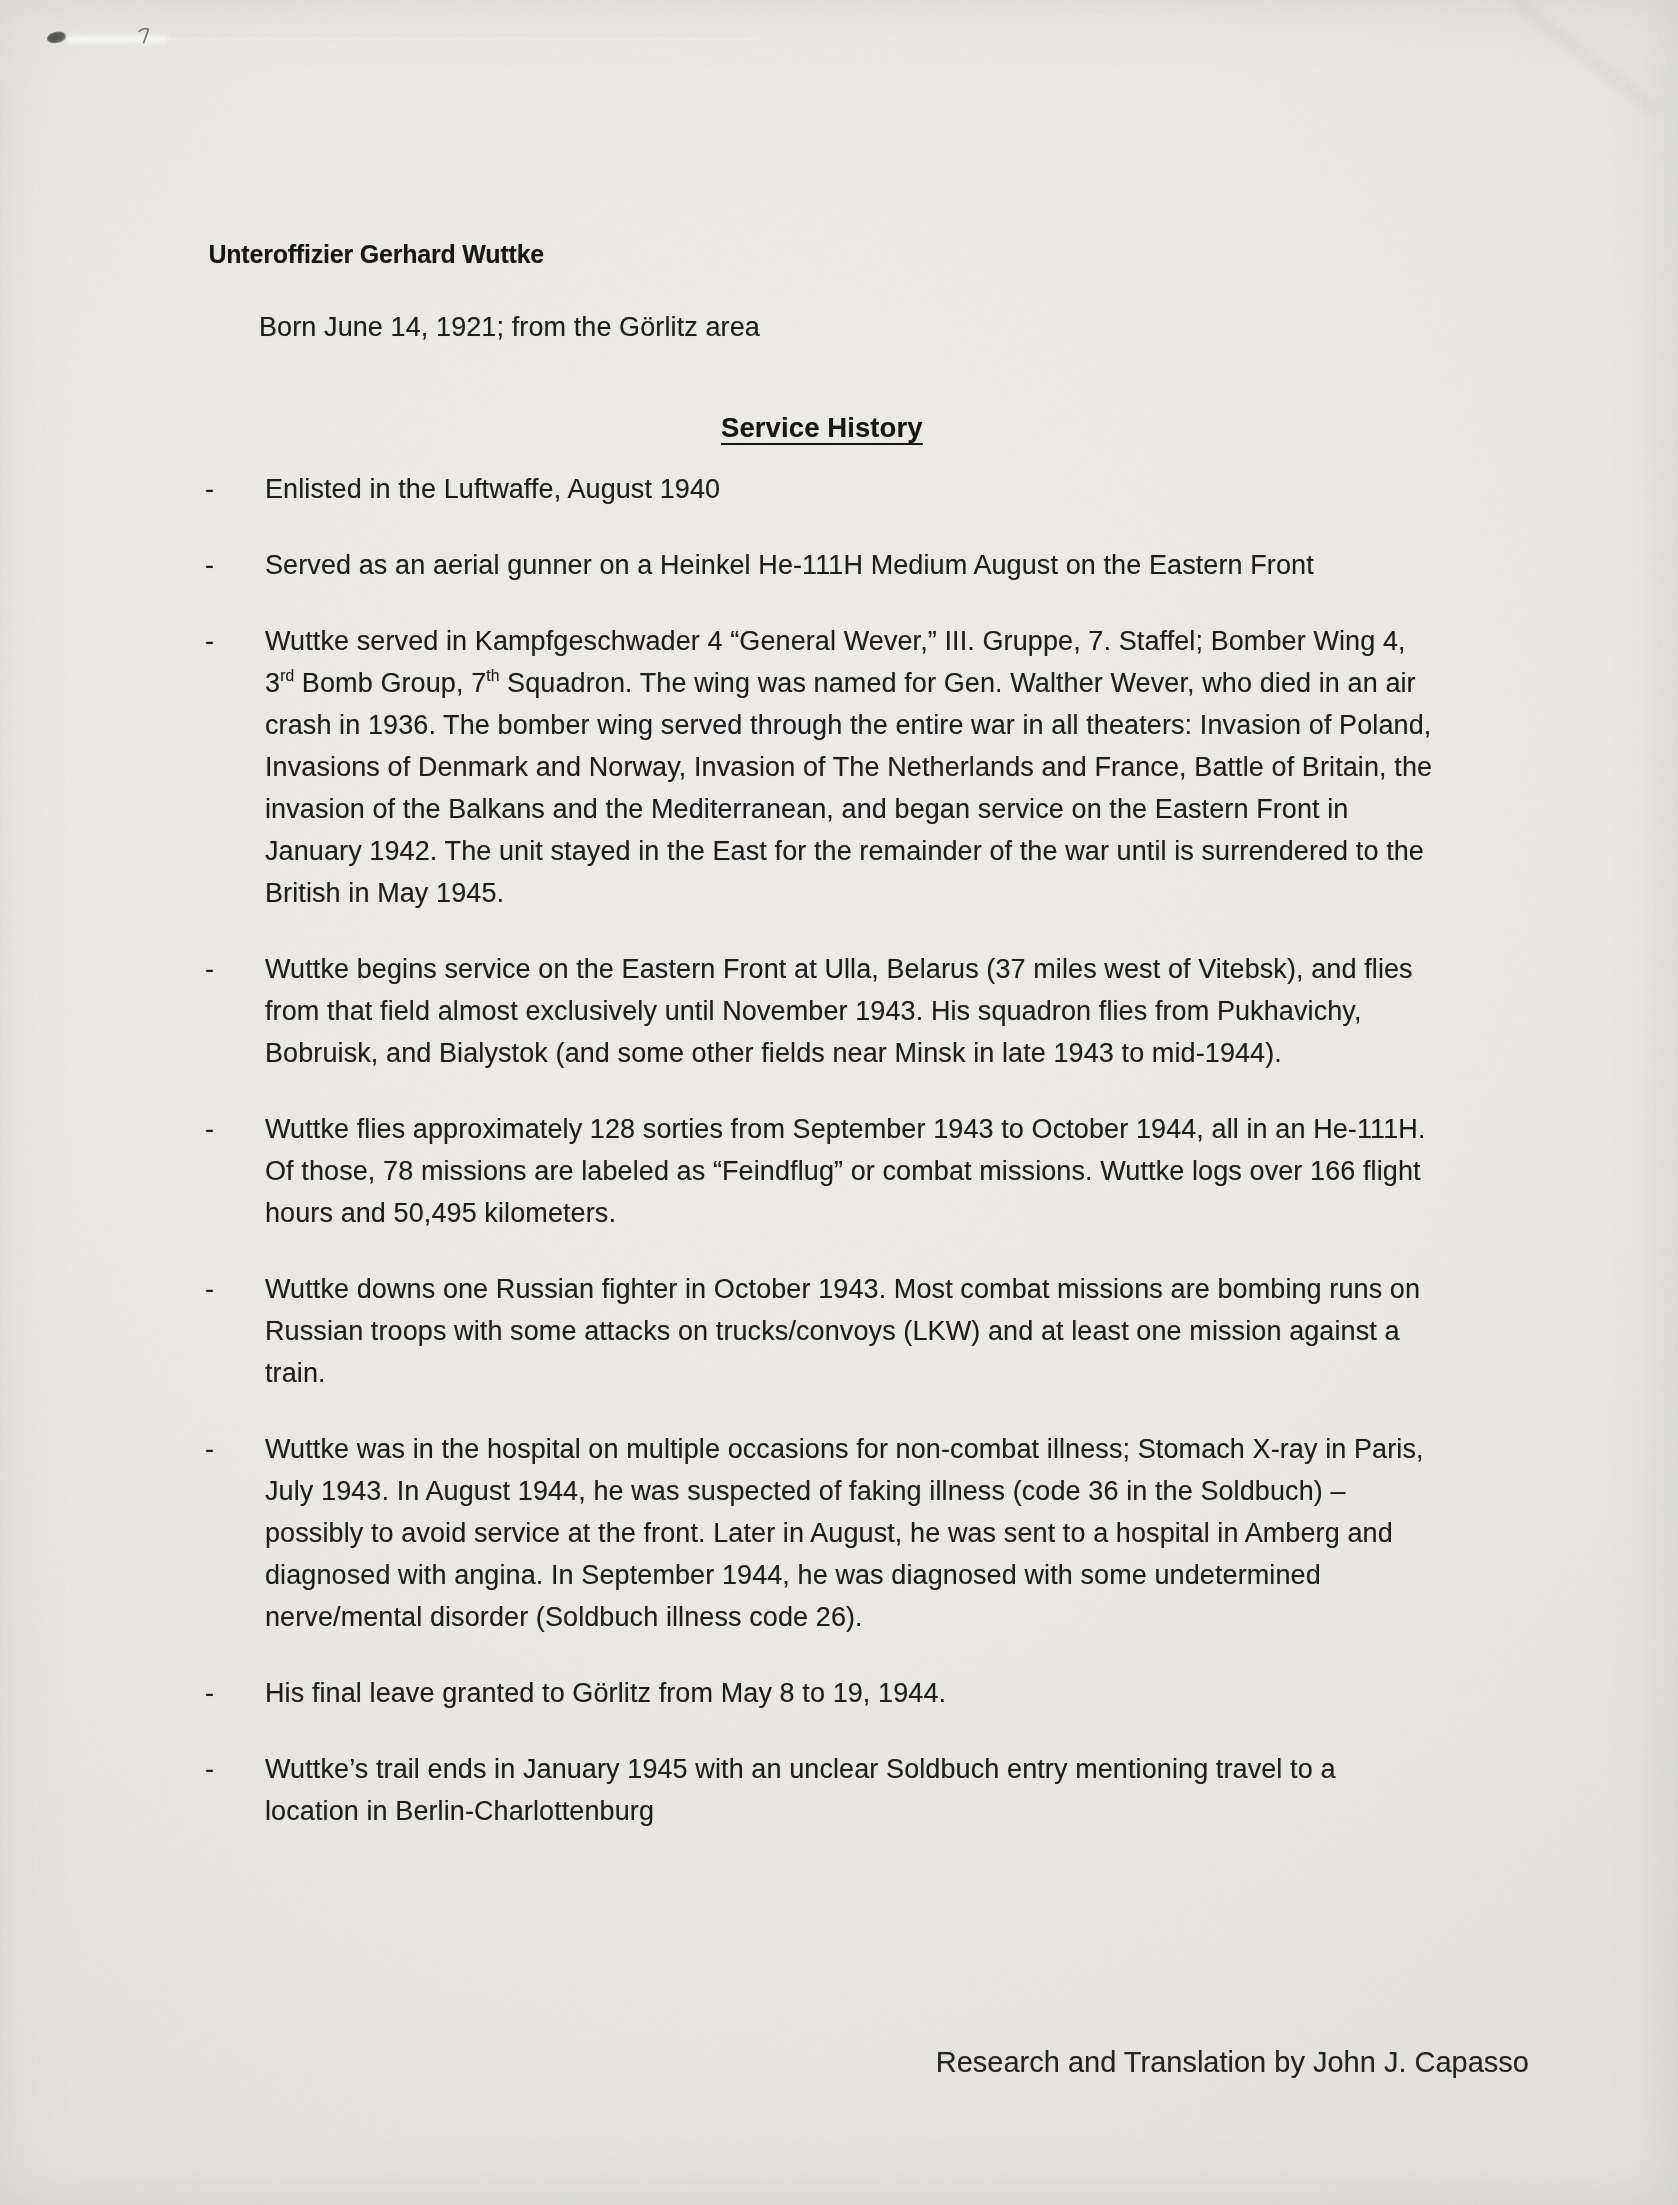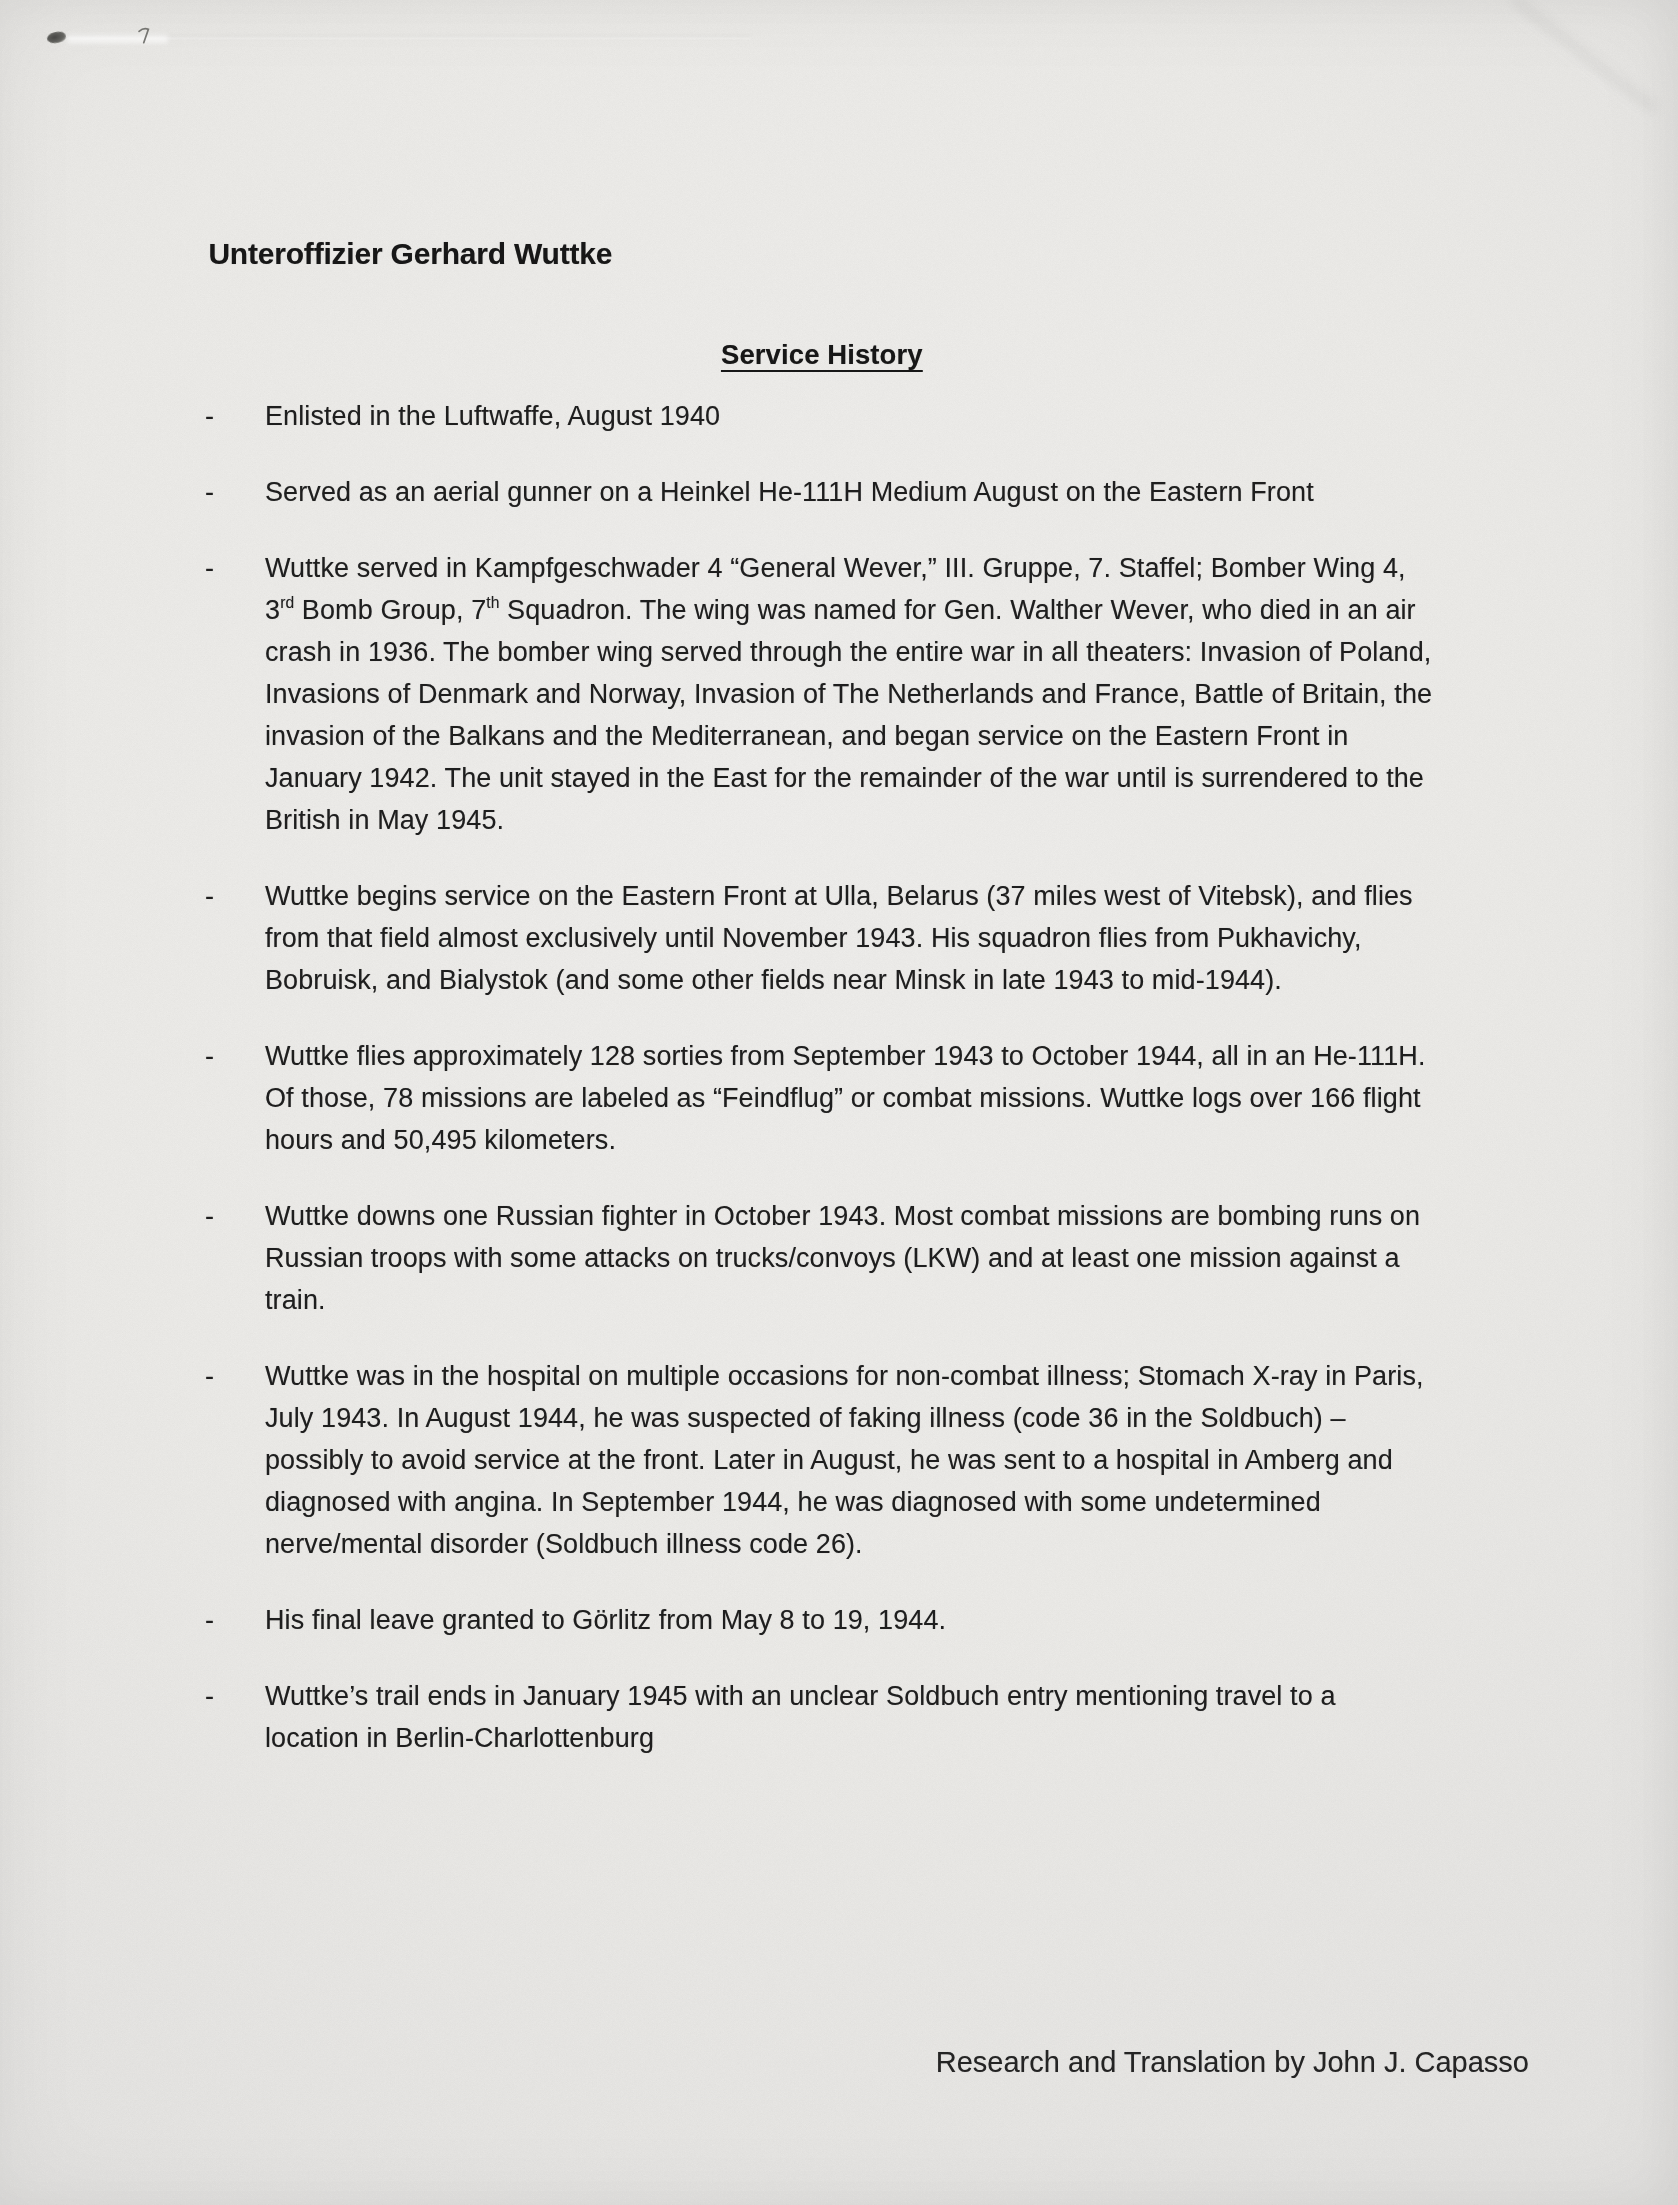--- a/index.html
+++ b/index.html
@@ -57,21 +57,21 @@
   .content{
     position:absolute;z-index:4;
     left:205px;top:233px;width:1231px;
     color:var(--ink);
     font-size:27px;line-height:42px;
     letter-spacing:0.1px;
     text-shadow:0 0 0.7px rgba(20,20,20,0.35);
   }
   h1.doc-title{
     margin:0;padding:0 0 0 3.4px;
-    font-size:30px;line-height:42px;font-weight:700;letter-spacing:-0.2px;
+    font-size:25px;line-height:42px;font-weight:700;letter-spacing:-0.2px;
     color:#171717;
   }
   p.born{
     margin:31px 0 0 0;padding-left:54px;
   }
   h2.section{
     margin:59px 0 0 0;padding-left:2.7px;
     font-size:27.5px;line-height:42px;font-weight:700;
     text-decoration:underline;
     text-decoration-thickness:2.3px;
@@ -128,20 +128,21 @@
   <div class="pencil-smudge"></div>
   <div class="pencil-blob"></div>
   <svg class="pencil-tick" viewBox="0 0 22 30" aria-hidden="true">
     <path d="M3 8 Q10 2 17 5 L10 25" fill="none" stroke="#62625e" stroke-width="2.6" stroke-linecap="round"></path>
   </svg>
 
   <div class="content">
 
     <h1 class="doc-title">Unteroffizier Gerhard Wuttke</h1>
 
+    <p class="born">Born June 14, 1921; from the Görlitz area</p>
 
     <h2 class="section">Service History</h2>
 
     <ul class="service-list">
 
       <li>
         <span class="marker">-</span>
         <span class="txt">Enlisted in the Luftwaffe, August 1940</span>
       </li>
 

